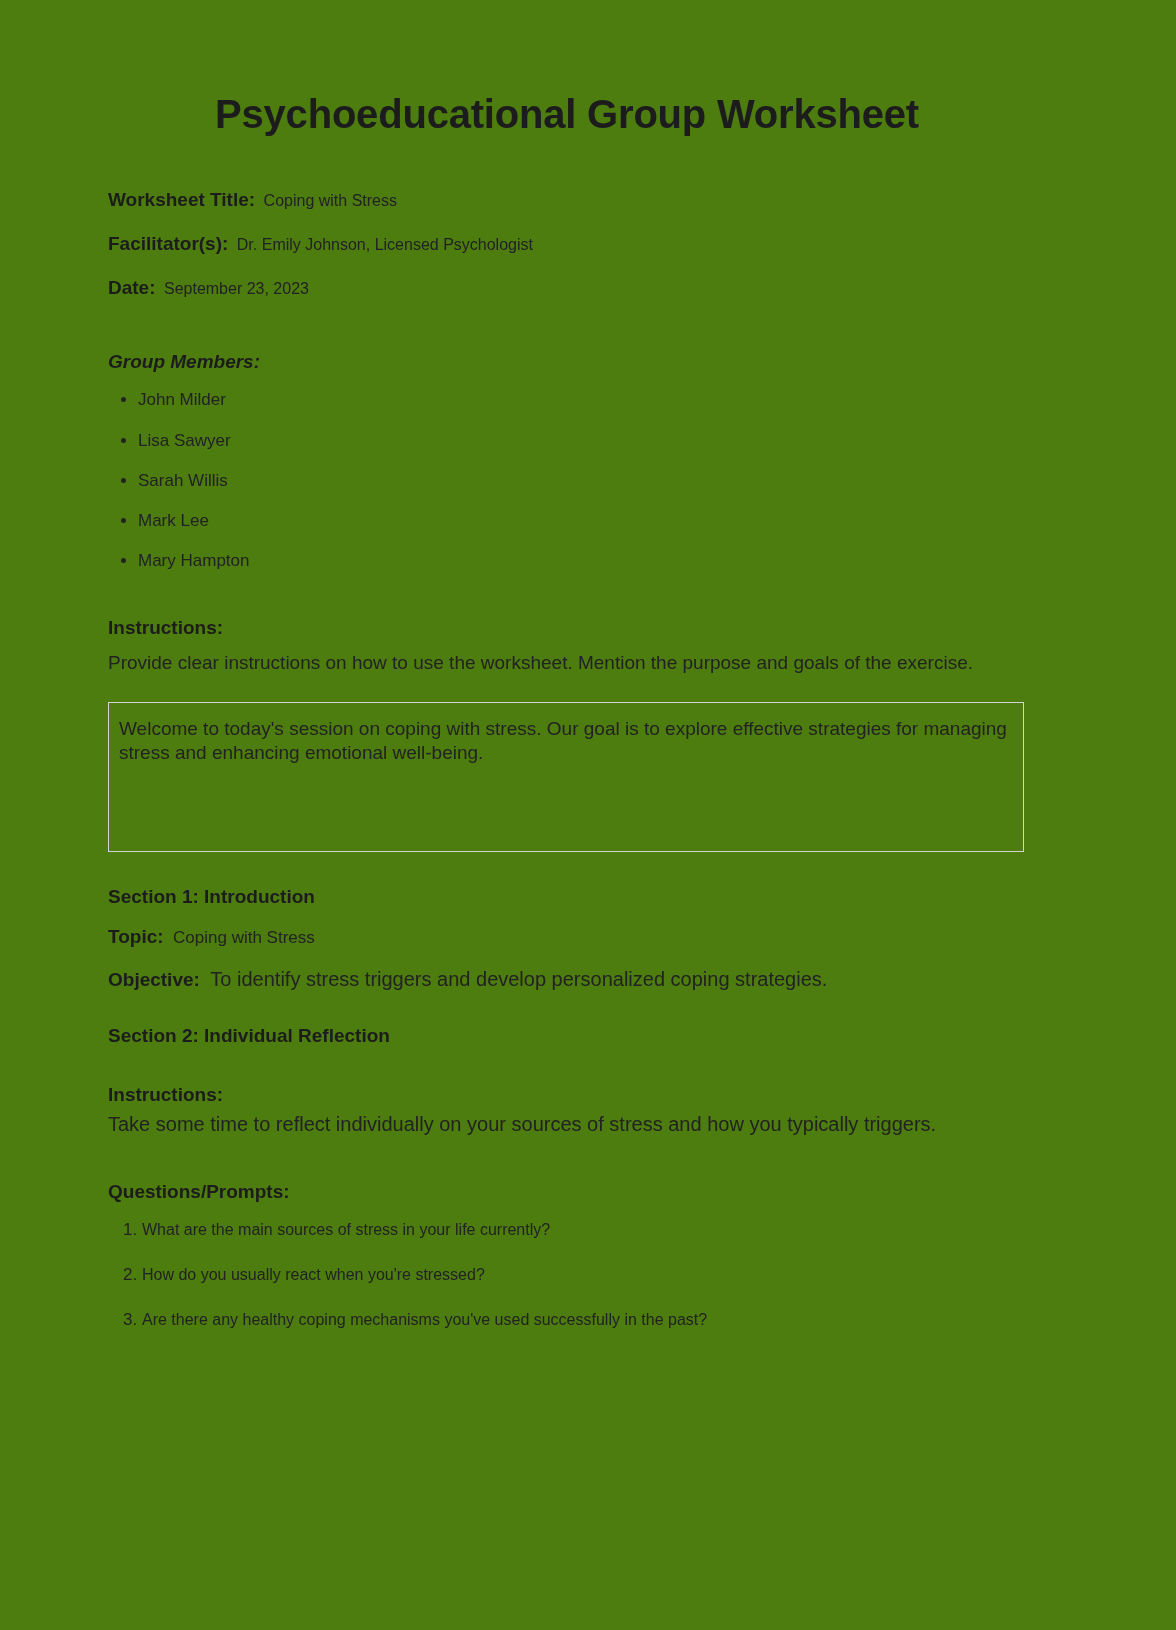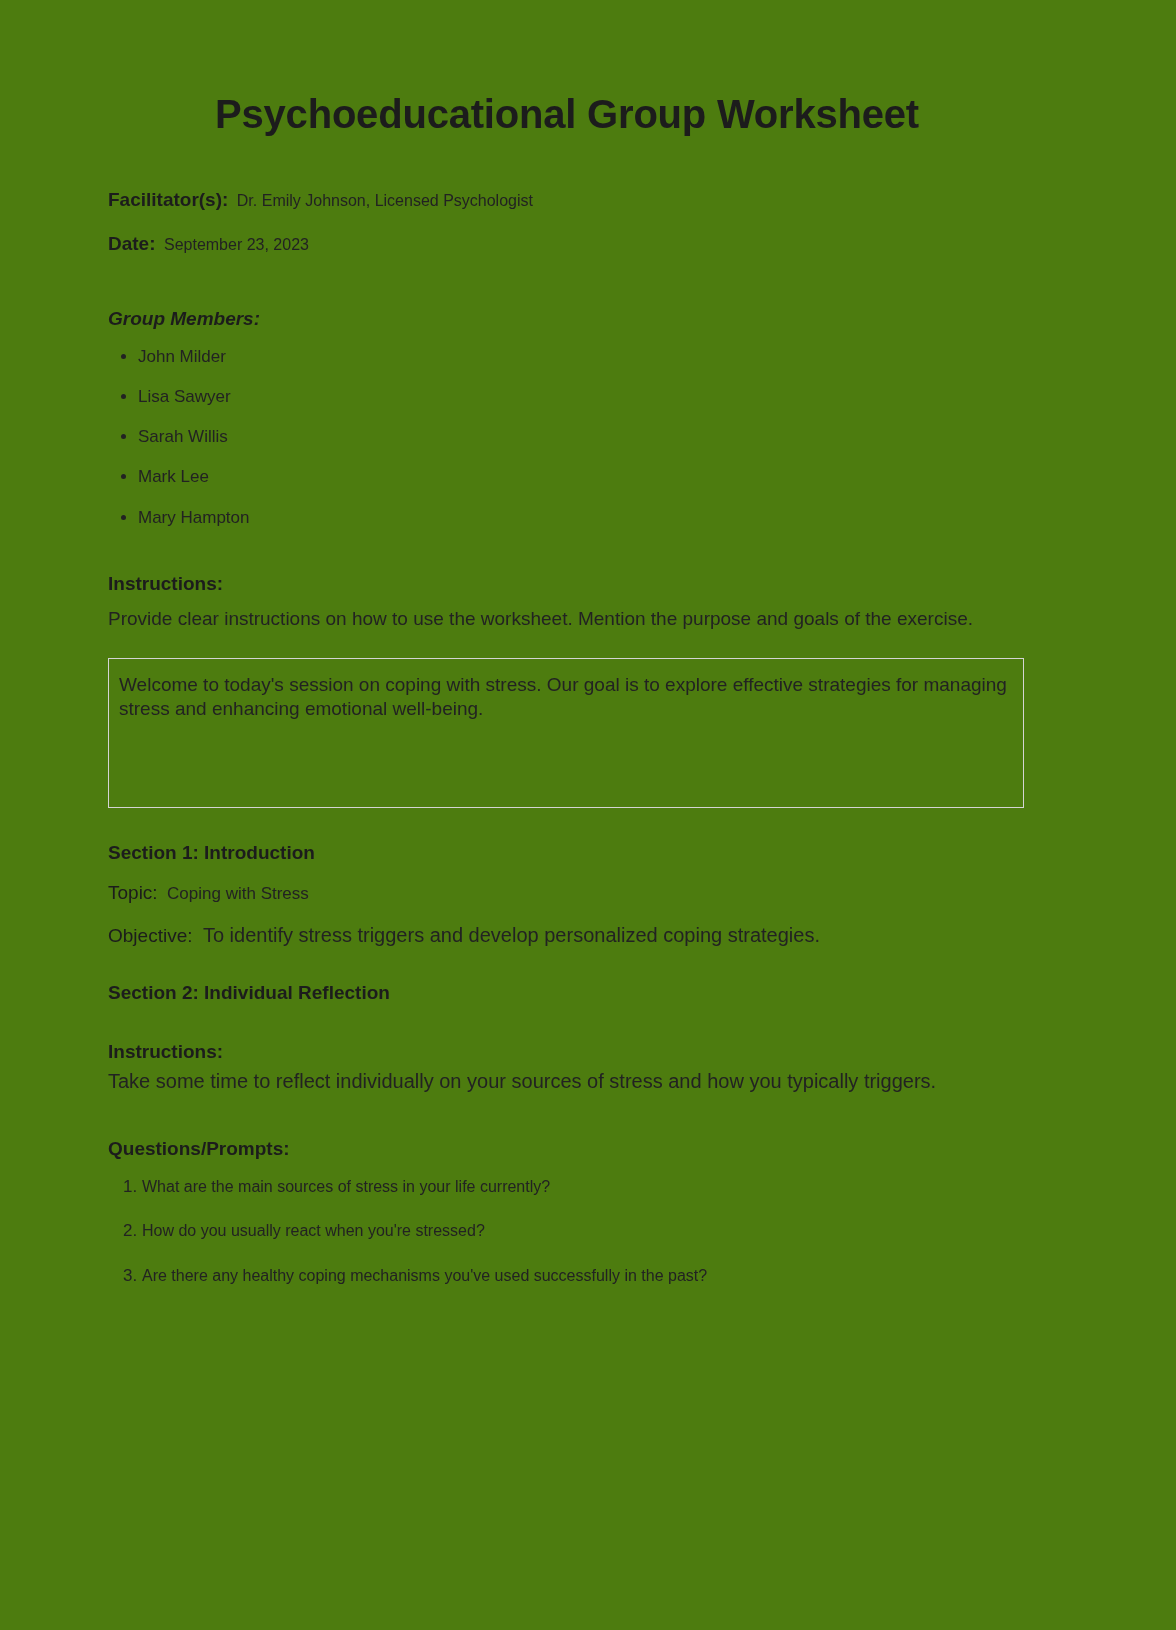--- a/index.html
+++ b/index.html
@@ -104,21 +104,21 @@
     font-weight: bold;
     margin-top: 34px;
     color: #1c1c1c;
   }
   .kv-row {
     margin-top: 18px;
     line-height: 1.2;
   }
   .kv-label {
     font-size: 19px;
-    font-weight: normal;
+    font-weight: bold;
     color: #1c1c1c;
   }
   .kv-value-sm {
     font-size: 17px;
     margin-left: 5px;
     color: #222;
   }
   .kv-value-lg {
     font-size: 20px;
     margin-left: 6px;
@@ -156,20 +156,24 @@
 </style>
 </head>
 <body>
 
 <div class="page">
   <div class="content">
 
     <h1 class="doc-title">Psychoeducational Group Worksheet</h1>
 
     <div class="meta-block">
+      <div class="meta-row">
+        <span class="meta-label">Worksheet Title:</span>
+        <span class="meta-value">Coping with Stress</span>
+      </div>
       <div class="meta-row">
         <span class="meta-label">Facilitator(s):</span>
         <span class="meta-value">Dr. Emily Johnson, Licensed Psychologist</span>
       </div>
       <div class="meta-row">
         <span class="meta-label">Date:</span>
         <span class="meta-value">September 23, 2023</span>
       </div>
     </div>
 

